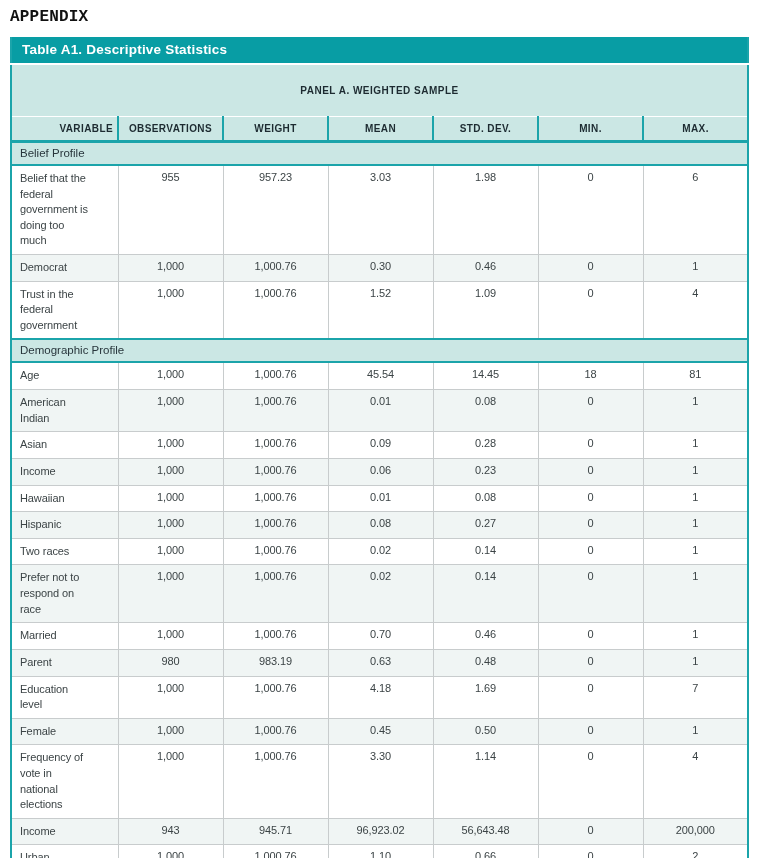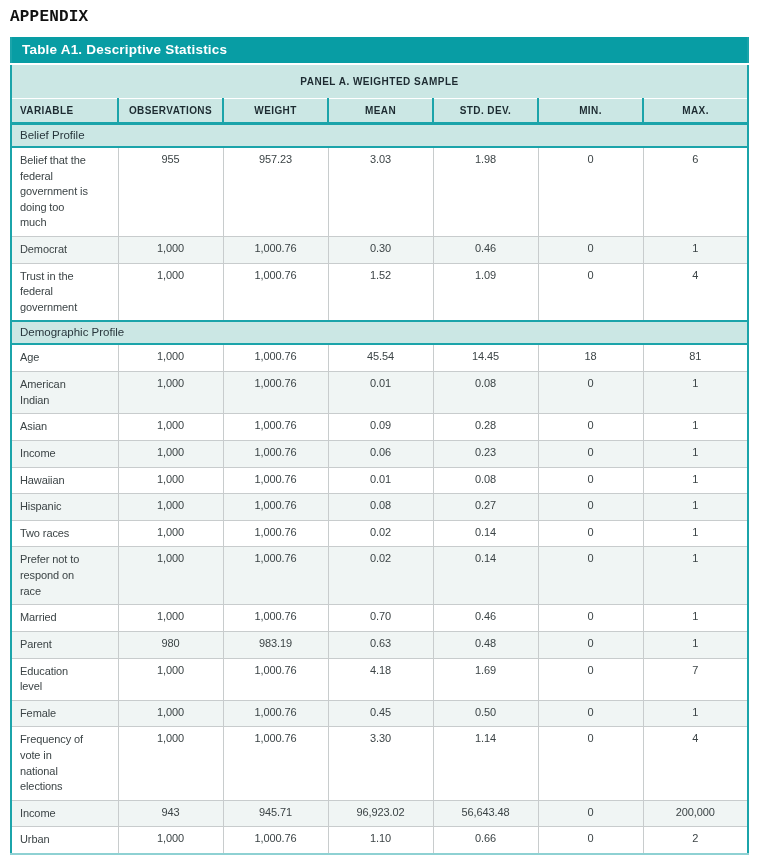--- a/index.html
+++ b/index.html
@@ -47,34 +47,34 @@
     padding:5px 10px 6px 10px;
     border-bottom:2px solid #ffffff;
   }
   tr.panel th{
     background:var(--band);
     color:var(--ink);
     font-size:10px;
     font-weight:bold;
     letter-spacing:.5px;
     text-align:center;
-    padding:11px 4px;
+    padding:20px 4px;
     border-bottom:1px solid #ffffff;
   }
   tr.cols th{
     background:var(--band);
     color:var(--ink);
     font-size:10px;
     font-weight:bold;
     letter-spacing:.4px;
     text-align:center;
     padding:6px 4px;
     border-bottom:3px solid var(--teal-line);
   }
-  tr.cols th.first{text-align:left;padding-left:8px;}
+  tr.cols th.first{text-align:right;padding-left:2px;}
   tr.cols th + th{border-left:2px solid var(--teal-line);}
   
   tr.section-row td{
     background:var(--band);
     color:#28363c;
     font-size:11.5px;
     text-align:left;
     padding:4px 8px 5px 8px;
     border-top:2px solid var(--teal-line);
     border-bottom:2px solid var(--teal-line);

